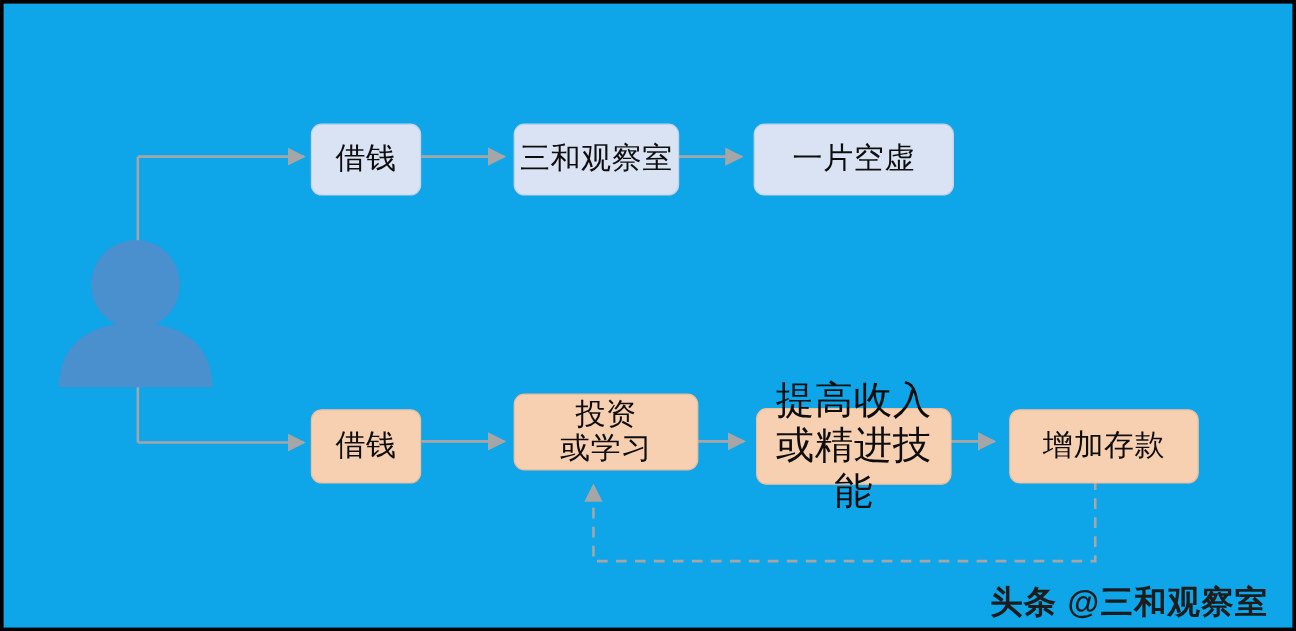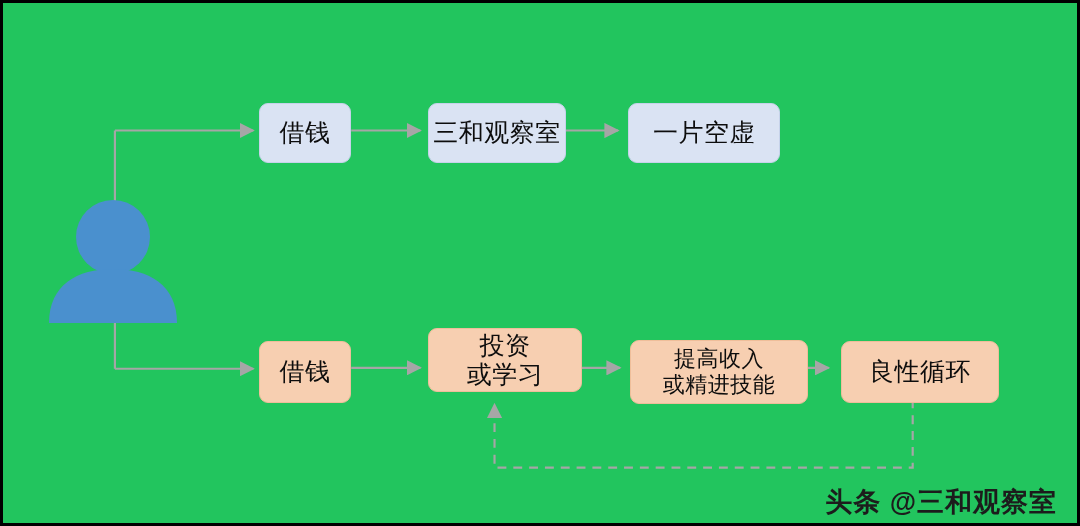--- a/index.html
+++ b/index.html
@@ -4,21 +4,21 @@
 <style>
   html, body {
     margin: 0;
     padding: 0;
     background: #ffffff;
   }
   #canvas {
     position: relative;
     width: 1080px;
     height: 526px;
-    background: #22c55e;
+    background: #0ea5e9;
     box-sizing: border-box;
     border: 3px solid #000000;
     overflow: hidden;
     font-family: "Liberation Serif", "DejaVu Serif", serif;
   }
   .layer {
     position: absolute;
     left: 0;
     top: 0;
     width: 100%;
@@ -151,38 +151,38 @@
   </div>
 
   <div class="node blue" style="left:256px; top:100px; width:92px; height:60px; font-size:25px;">
     <span class="nlabel">借钱</span>
   </div>
 
   <div class="node blue" style="left:425px; top:100px; width:138px; height:60px; font-size:25px;">
     <span class="nlabel">三和观察室</span>
   </div>
 
-  <div class="node blue" style="left:625px; top:100px; width:152px; height:60px; font-size:25px;">
+  <div class="node blue" style="left:625px; top:100px; width:167px; height:60px; font-size:25px;">
     <span class="nlabel">一片空虚</span>
   </div>
 
   <div class="node peach" style="left:256px; top:338px; width:92px; height:62px; font-size:25px;">
     <span class="nlabel">借钱</span>
   </div>
 
   <div class="node peach" style="left:425px; top:325px; width:154px; height:64px; font-size:25px;">
     <span class="nlabel">投资
 或学习</span>
   </div>
 
-  <div class="node peach" style="left:627px; top:337px; width:178px; height:64px; font-size:22px;">
+  <div class="node peach" style="left:627px; top:337px; width:163px; height:64px; font-size:32px;">
     <span class="nlabel">提高收入
 或精进技能</span>
   </div>
 
   <div class="node peach" style="left:838px; top:338px; width:158px; height:62px; font-size:25px;">
-    <span class="nlabel">良性循环</span>
+    <span class="nlabel">增加存款</span>
   </div>
 
 
   <div id="watermark">头条 @三和观察室</div>
 
 </div>
 
 </body></html>

